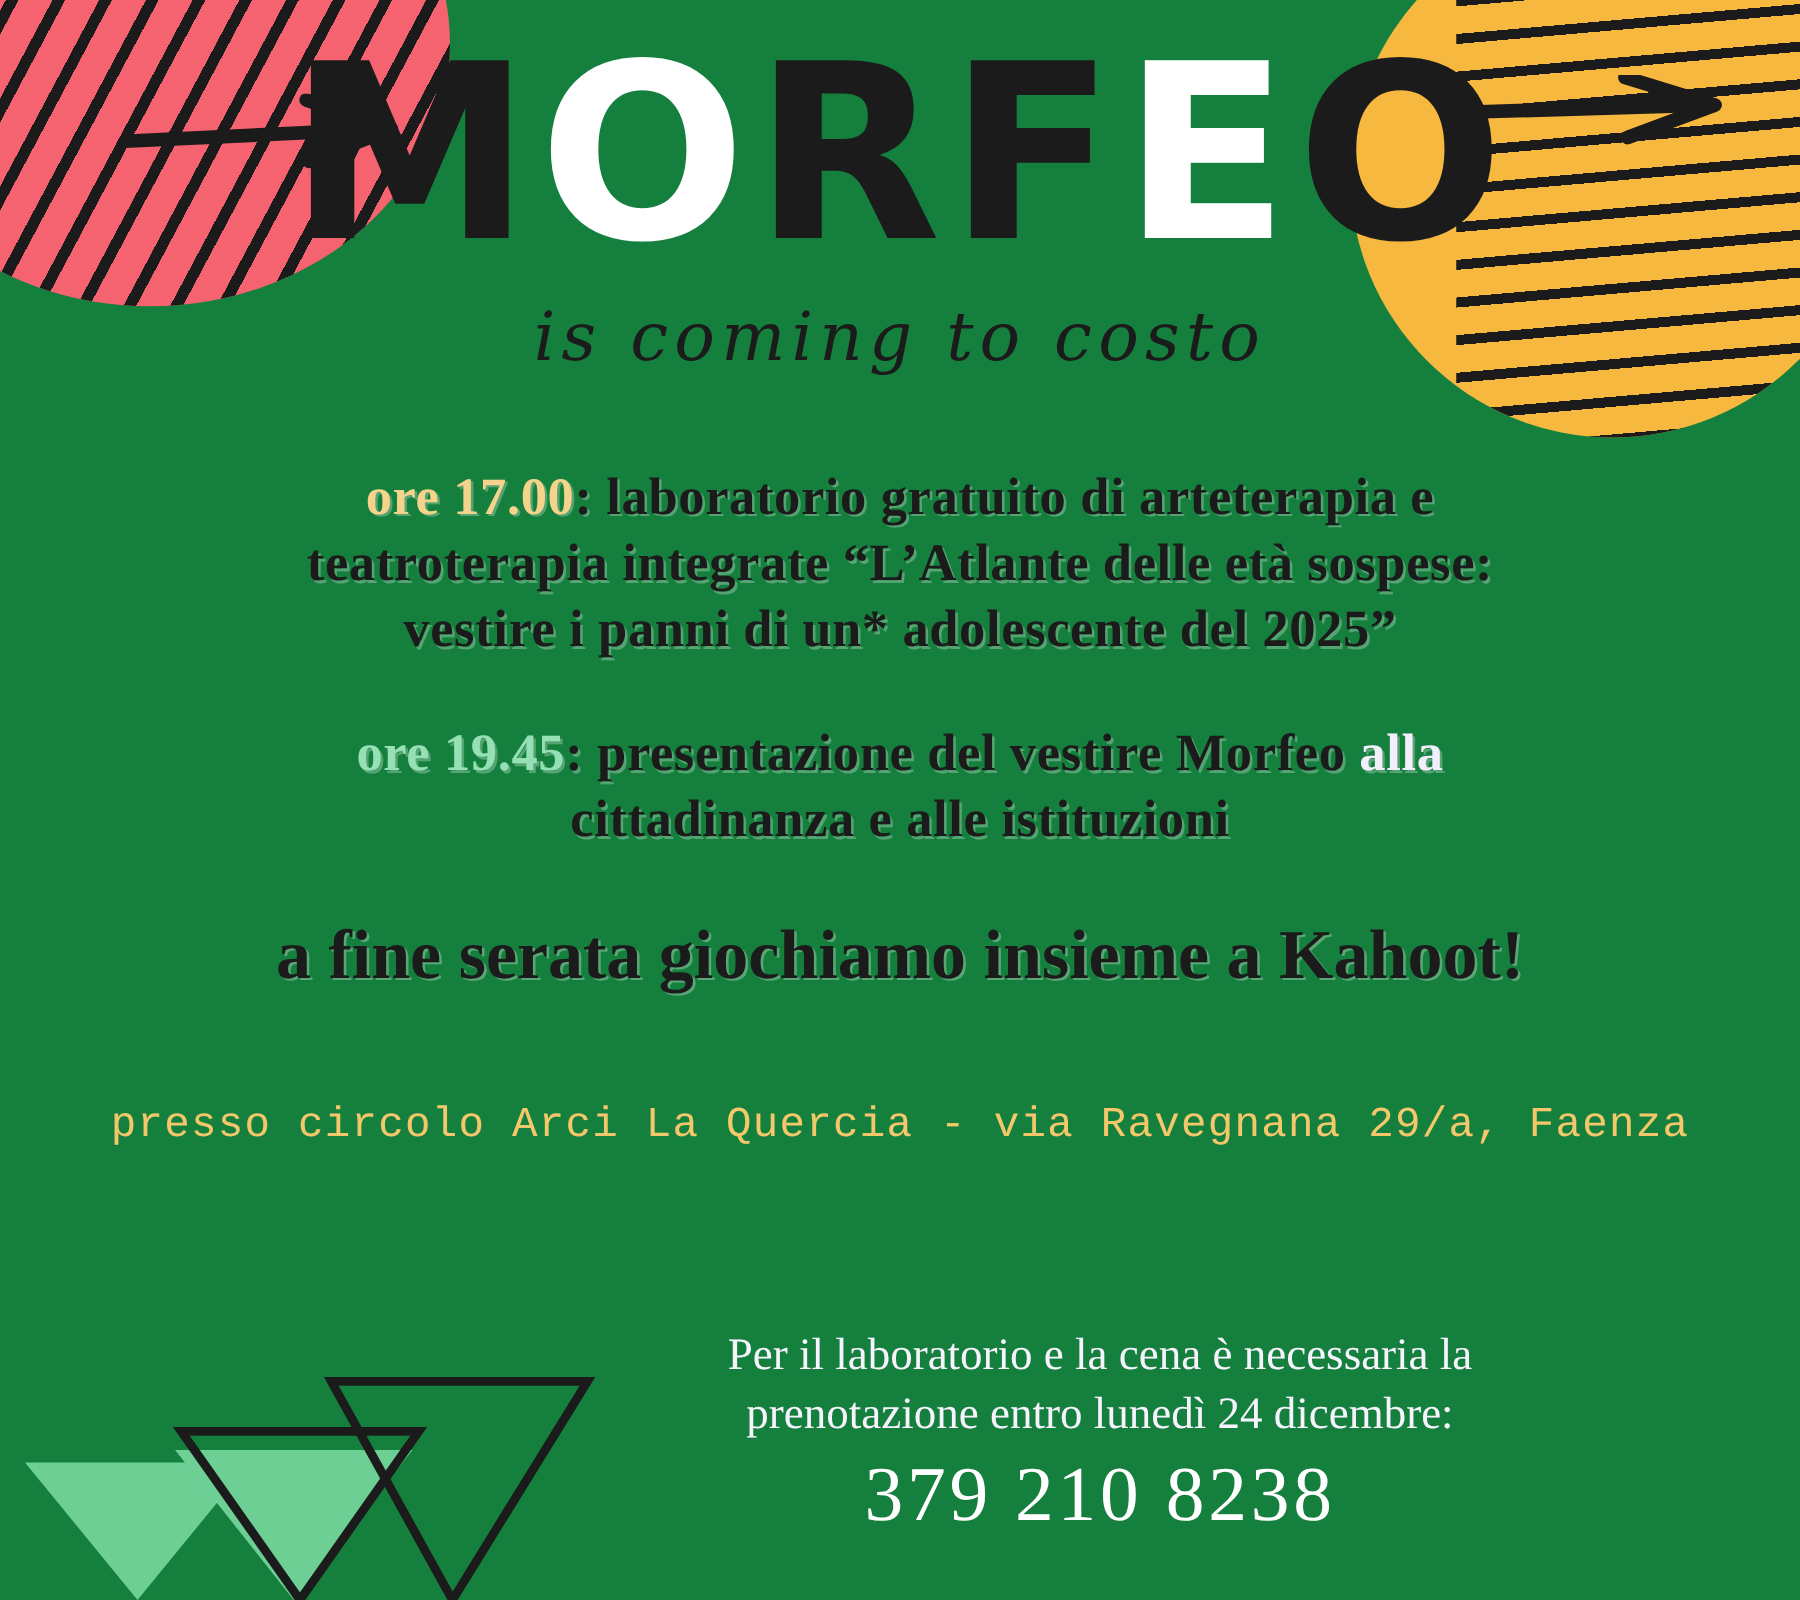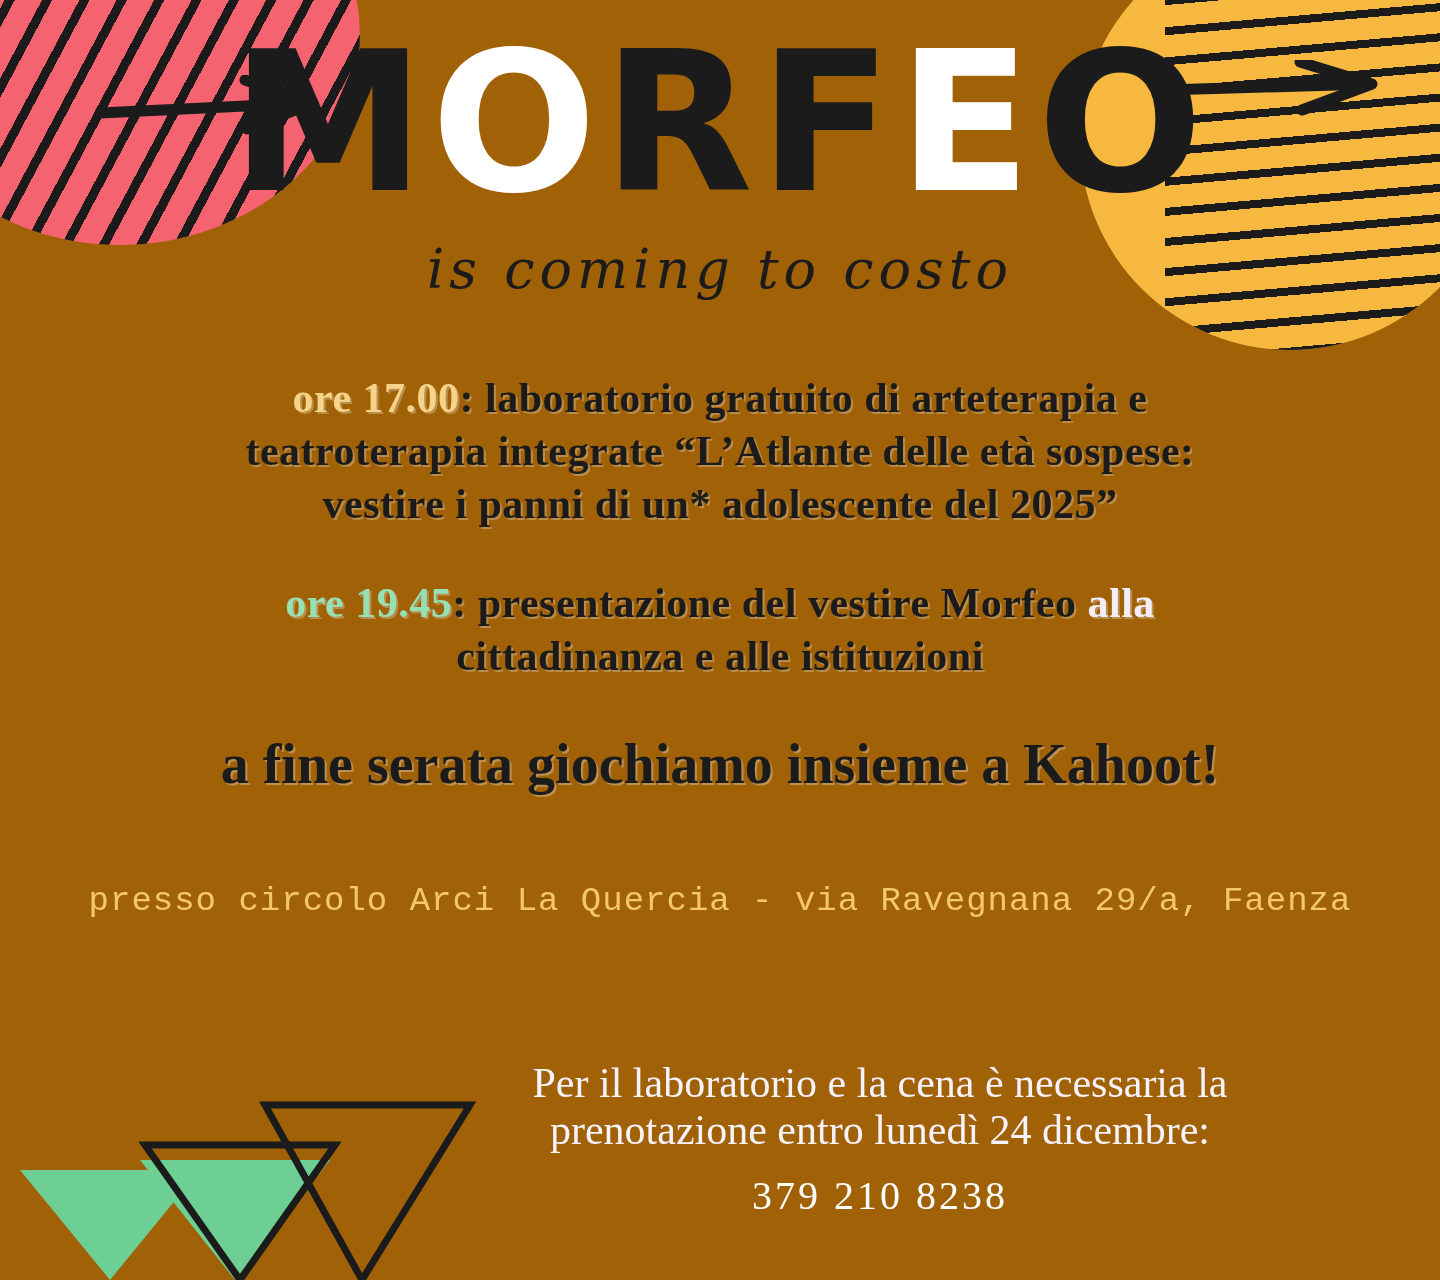--- a/index.html
+++ b/index.html
@@ -10,21 +10,21 @@
     width: 1440px;
     height: 1280px;
     background: #b49ae8;
     font-family: "Liberation Serif", serif;
     overflow: hidden;
   }
   .poster {
     position: relative;
     width: 1440px;
     height: 1280px;
-    background: #a16207;
+    background: #15803d;
     overflow: hidden;
   }
 
   
   .blob-pink {
     position: absolute;
     left: -120px;
     top: -175px;
     width: 480px;
     height: 420px;
@@ -170,27 +170,27 @@
 
   .booking {
     position: absolute;
     left: 430px;
     top: 1060px;
     width: 900px;
     text-align: center;
     color: #f7f3fd;
   }
   .booking .b-line {
-    font-size: 42px;
+    font-size: 36px;
     line-height: 47px;
     font-weight: normal;
   }
   .phone {
     margin-top: 10px;
-    font-size: 40px;
+    font-size: 62px;
     letter-spacing: 3px;
     line-height: 64px;
     color: #ffffff;
   }
 </style>
 </head>
 <body>
 
 <div class="poster">
 

